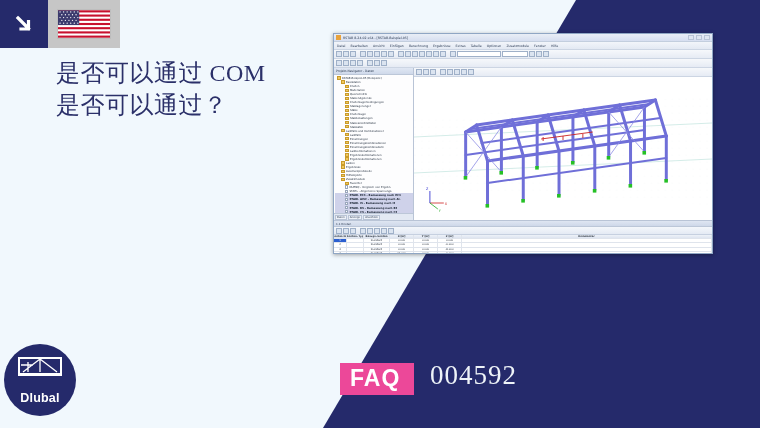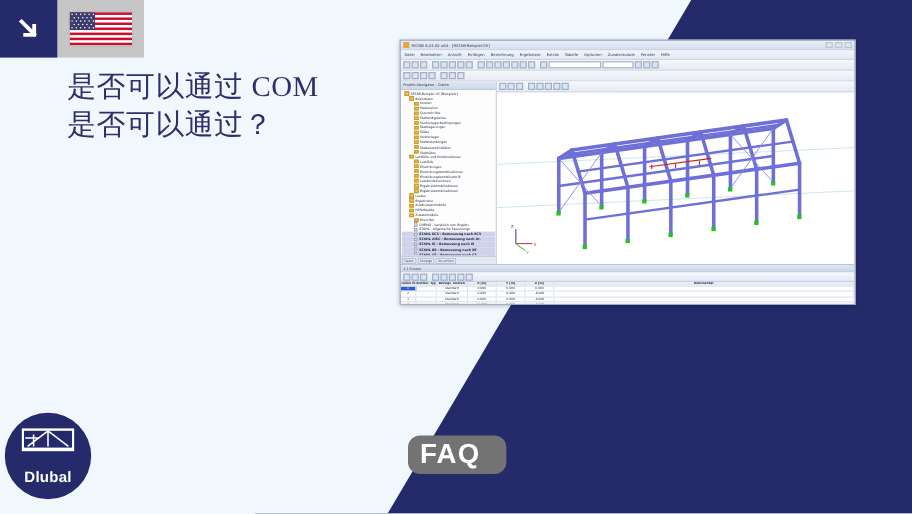--- a/index.html
+++ b/index.html
@@ -52,25 +52,24 @@
   }
   .logo-mark{ width:44px; height:22px; display:block; }
   .logo-text{
     color:#ffffff; font-size:12.5px; font-weight:bold; letter-spacing:0.2px;
     margin-top:14px; font-family:"Liberation Sans", sans-serif;
   }
 
   
   .faq-badge{
     position:absolute; left:340px; top:363px; z-index:5;
-    background:#737373; color:#ffffff;
+    background:#ec4899; color:#ffffff;
     font-size:23px; font-weight:bold; letter-spacing:1px;
-    padding:4px 22px 5px 10px; line-height:1;
+    padding:4px 14px 5px 10px; line-height:1;
     font-family:"Liberation Sans", sans-serif;
-    border-radius:10px;
   }
   .faq-number{
     position:absolute; left:430px; top:360px; z-index:5;
     color:#eef3f8; font-size:27px; letter-spacing:1px;
     font-family:"Liberation Serif", serif;
   }
 
   
   .app-window{
     position:absolute; left:333px; top:33px; width:380px; height:221px;
@@ -245,20 +244,21 @@
   <div class="logo">
     <svg class="logo-mark" viewBox="0 0 88 44">
       <rect x="2" y="6" width="84" height="34" fill="none" stroke="#ffffff" stroke-width="4"></rect>
       <path d="M44 8 L10 34 M44 8 L78 34 M44 8 L44 34 M20 14 L20 34 M6 20 L30 20" stroke="#ffffff" stroke-width="2.6" fill="none"></path>
       <rect x="2" y="36" width="84" height="4" fill="#ffffff"></rect>
     </svg>
     <div class="logo-text">Dlubal</div>
   </div>
 
   <div class="faq-badge">FAQ</div>
+  <div class="faq-number">004592</div>
 
   <div class="app-window">
 
     <div class="title-bar">
       <span class="title-ico"></span>
       <span class="title-txt">RSTAB 8.24.02 x64 - [RSTAB-Beispiel-05]</span>
       <span class="title-btns">
         <i></i>
         <i></i>
         <i></i>

